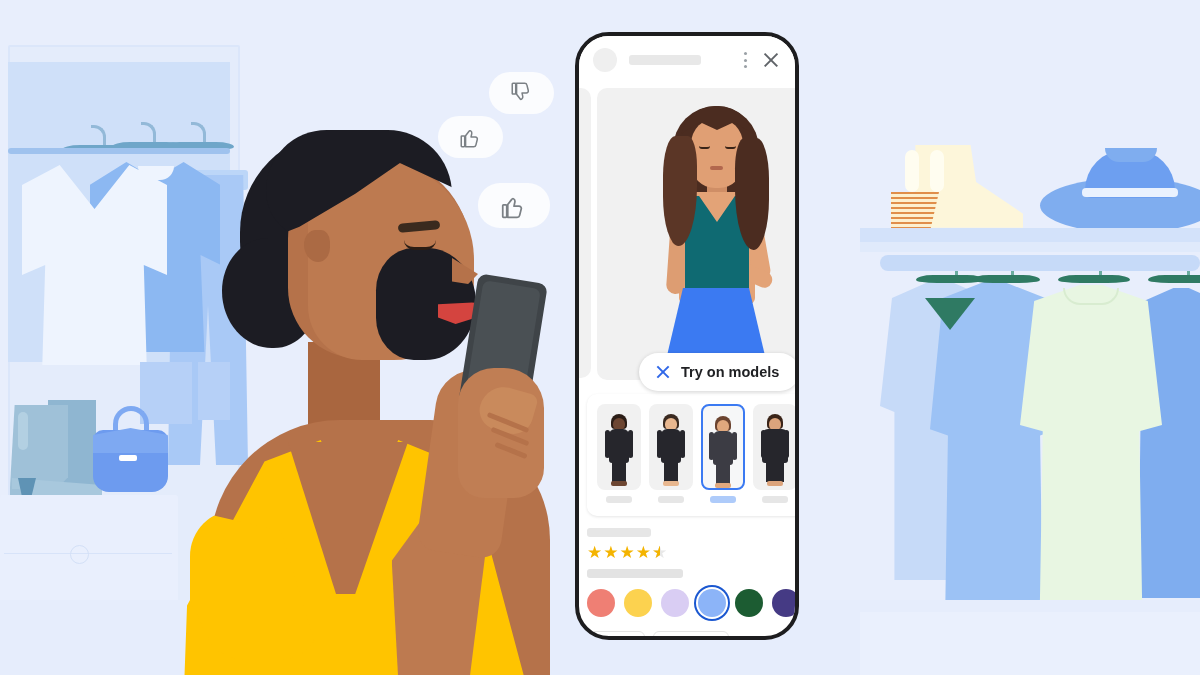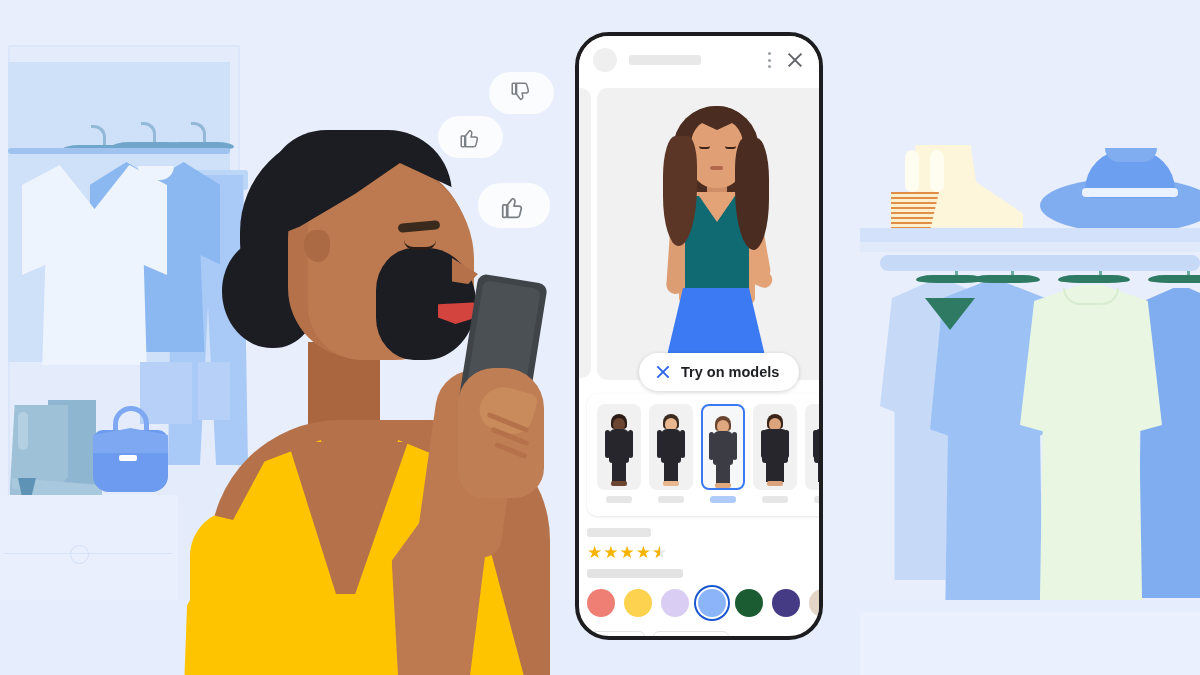--- a/index.html
+++ b/index.html
@@ -364,21 +364,21 @@
   #thumb-hand {
     position: absolute; left: 300px; top: 268px; width: 54px; height: 44px;
     background: #c98a5c;
     border-radius: 30px 10px 24px 24px;
     transform: rotate(16deg);
   }
 
   
   #phone {
     position: absolute; left: 575px; top: 32px;
-    width: 248px; height: 608px;
+    width: 224px; height: 608px;
     background: #ffffff;
     border: 4px solid #1d1d1f;
     border-radius: 34px;
     overflow: hidden;
   }
   #phone-topbar {
     position: absolute; left: 0; top: 0; width: 100%; height: 48px;
     display: flex; align-items: center; padding: 0 14px;
     background: #ffffff;
   }

